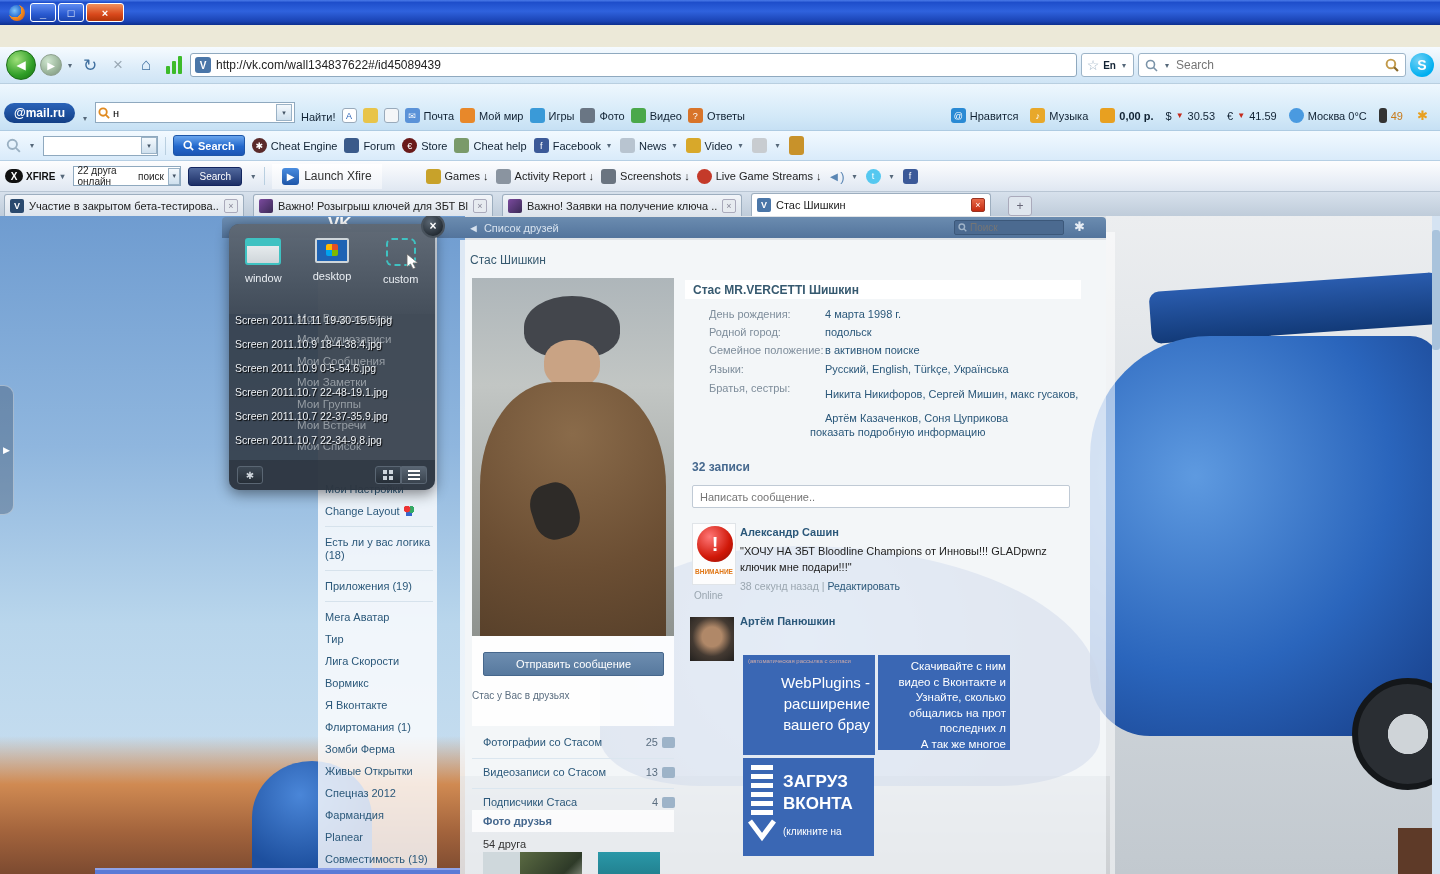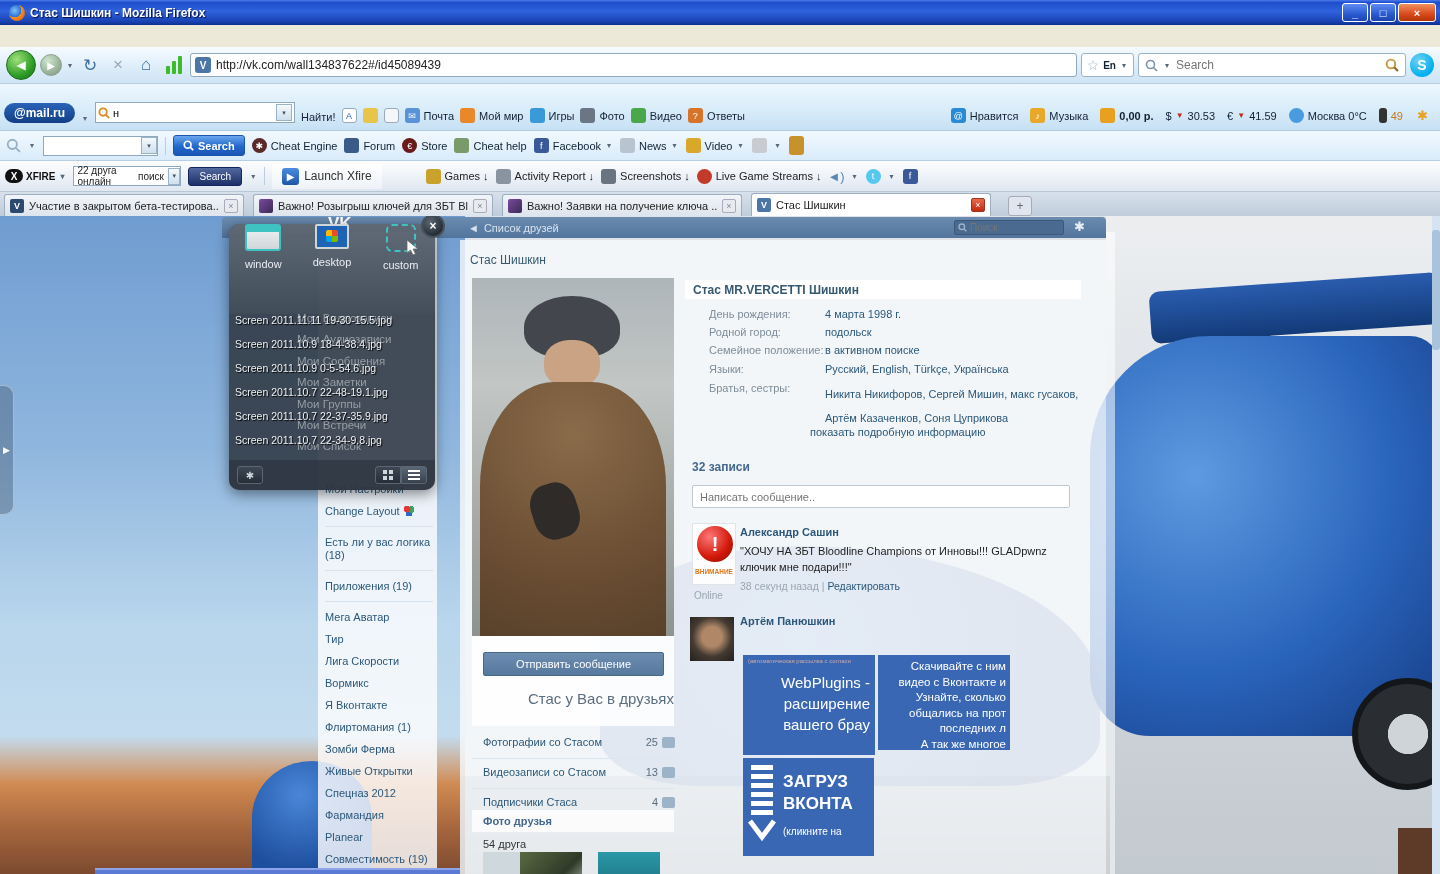--- a/index.html
+++ b/index.html
@@ -161,21 +161,21 @@
   .photo{position:absolute;left:12px;top:38px;width:202px;height:358px;overflow:hidden;
     background:linear-gradient(180deg,#aeb6ba 0%,#c2c6c4 30%,#8f938f 100%)}
   .photo .hat{position:absolute;left:52px;top:18px;width:96px;height:62px;border-radius:50% 50% 40% 40%;background:#43464c}
   .photo .face{position:absolute;left:72px;top:62px;width:56px;height:48px;border-radius:45%;background:#c9a384}
   .photo .coat{position:absolute;left:8px;top:104px;width:186px;height:260px;border-radius:40% 40% 0 0;
     background:radial-gradient(circle at 50% 20%,#8a6b4a,#6b4e33 60%,#57402a)}
   .photo .glove{position:absolute;left:60px;top:205px;width:46px;height:56px;border-radius:40%;background:#2e2b28;transform:rotate(-18deg)}
 
   .btn-send{position:absolute;left:23px;top:412px;width:181px;height:24px;border:1px solid #46678c;border-radius:2px;
     background:linear-gradient(180deg,#6d8db0,#57799e);color:#fff;font-size:11px;display:flex;align-items:center;justify-content:center}
-  .friend-note{position:absolute;left:12px;top:450px;width:202px;text-align:right;font-size:15px;color:#5b6e80}
+  .friend-note{position:absolute;left:12px;top:450px;width:202px;text-align:left;font-size:10px;color:#5b6e80}
   .white-block{position:absolute;left:12px;top:396px;width:202px;height:90px;background:rgba(255,255,255,.85);z-index:-1}
 
   .counter-row{position:absolute;left:23px;width:192px;font-size:11px;display:flex;align-items:center}
   .counter-row .cnt{margin-left:auto;color:#5b6e80;display:flex;align-items:center;gap:4px}
   .mini-ic{width:13px;height:11px;border-radius:2px;background:#9db3c8;display:inline-block}
   .hr{position:absolute;left:12px;width:202px;height:1px;background:#dbe6ef}
 
   .cf-head{position:absolute;left:12px;top:570px;width:202px;height:22px;background:rgba(255,255,255,.8);
     display:flex;align-items:center;padding-left:11px;font-size:11px;font-weight:bold;color:#45688e}
   .cf-count{position:absolute;left:23px;top:598px;font-size:11px;color:#333}
@@ -214,21 +214,21 @@
   .ad3{left:283px;top:518px;width:131px;height:98px;display:flex;align-items:center;padding:4px}
   .ad3 .dl{flex:none;margin-right:6px}
   .ad3 .txt{font-size:17px;font-weight:bold;line-height:22px}
   .ad3 .small{font-size:10px;font-weight:normal;margin-top:6px}
 
   
   .popup-wrap{position:absolute;left:229px;top:8px;width:206px;height:266px;z-index:30}
   .popup{position:absolute;inset:0;border-radius:10px;background:rgba(52,62,74,.92);overflow:hidden;
     box-shadow:0 4px 14px rgba(0,0,0,.45)}
   .popup-top{height:90px;background:linear-gradient(180deg,rgba(108,118,130,.75),rgba(70,80,92,.6));
-    display:flex;justify-content:space-around;align-items:flex-start;}
+    display:flex;justify-content:space-around;align-items:flex-start;padding-top:14px}
   .mode{width:60px;display:flex;flex-direction:column;align-items:center;gap:7px;color:#e9edf2;font-size:11px}
   .ic-window{width:36px;height:27px;border:2px solid #3fc2c2;border-radius:3px;background:linear-gradient(180deg,#eef2f4,#cfd6da);position:relative}
   .ic-window:before{content:"";position:absolute;left:0;top:0;width:100%;height:6px;background:#3fc2c2}
   .ic-desktop{width:34px;height:25px;border:2px solid #cfd6da;border-radius:2px;background:#1e63b4;position:relative}
   .ic-desktop:after{content:"";position:absolute;left:9px;top:4px;width:12px;height:12px;
     background:conic-gradient(#e34f26 0 25%,#7fba00 0 50%,#00a4ef 0 75%,#ffb900 0 100%);border-radius:2px}
   .ic-custom{width:30px;height:28px;border:2px dashed #3fc2c2;border-radius:6px;position:relative}
   .cursor-svg{position:absolute;right:-6px;bottom:-6px}
   .popup-close{position:absolute;right:-10px;top:-10px;width:24px;height:24px;border-radius:50%;
     background:radial-gradient(circle at 35% 30%,#5a6672,#232b33 75%);border:2px solid #49535d;color:#fff;
@@ -255,21 +255,20 @@
   .scroll-thumb{position:absolute;left:0;top:14px;width:8px;height:120px;background:#a9c3dc;border-radius:3px}
   .bottom-sliver{position:absolute;left:95px;top:652px;width:365px;height:6px;background:#5b7ad6;border-top:2px solid #8fa3e8}
 </style>
 </head>
 <body>
 
 <div class="screen">
 
   <div class="titlebar">
     <span class="ff-icon"></span>
-    <span class="title-text">Стас Шишкин - Mozilla Firefox</span>
     <span class="winbtns">
       <span class="winbtn">_</span>
       <span class="winbtn">□</span>
       <span class="winbtn close">×</span>
     </span>
   </div>
 
 
   <div class="navbar">
     <span class="navcircle back">◀</span>

